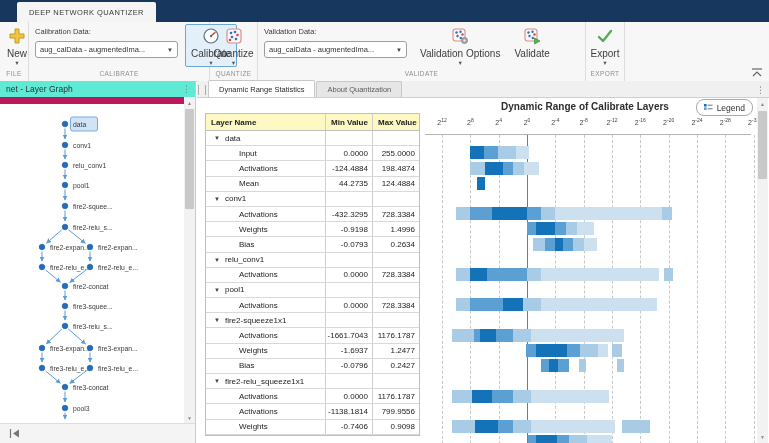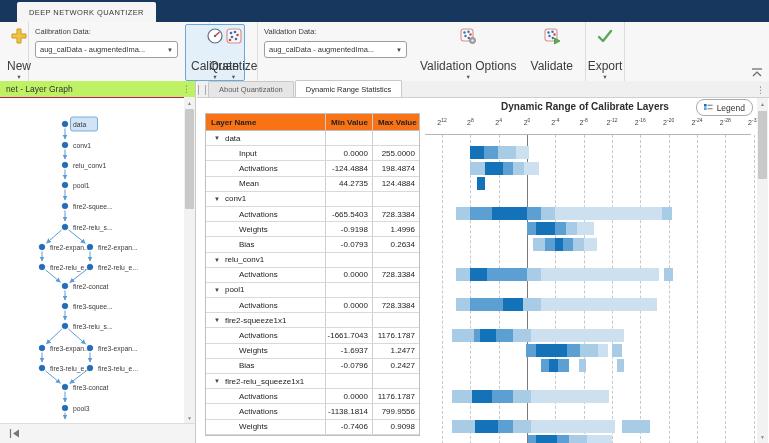--- a/index.html
+++ b/index.html
@@ -11,53 +11,53 @@
            display:flex;align-items:center;font-size:7.5px;letter-spacing:.4px;color:#3a3a3a;
            border-radius:2px 2px 0 0;}
   
   .ribbon{position:absolute;left:0;top:22px;width:769px;height:59px;background:#f7f7f8;
           border-bottom:1px solid #cfcfcf;display:flex;}
   .rgroup{height:100%;display:flex;flex-direction:column;border-right:1px solid #ddd;}
   .rgroup-content{flex:1;display:flex;align-items:flex-start;padding-top:2px;}
   .rgroup-label{height:13px;text-align:center;font-size:6.5px;color:#8f8f8f;letter-spacing:.4px;line-height:11px;}
   .bigbtn{display:flex;flex-direction:column;align-items:center;justify-content:flex-start;
           padding:2px 5px 0 5px;margin:0 1px;border:1px solid transparent;border-radius:2px;cursor:default;}
-  .bigbtn .blabel{font-size:12px;color:#3c3c3c;margin-top:14px;white-space:nowrap;}
+  .bigbtn .blabel{font-size:10px;color:#3c3c3c;margin-top:3px;white-space:nowrap;}
   .bigbtn .caret{font-size:5.5px;color:#555;line-height:5px;margin-top:2px;}
   .bigbtn.selected{background:#e3f0fa;border:1px solid #6da7d4;}
   .icon16{width:18px;height:18px;display:block;}
   .fieldcol{display:flex;flex-direction:column;padding:3px 6px 0 6px;}
   .fieldlabel{font-size:7.5px;color:#3c3c3c;margin-bottom:5px;}
   .combo{width:133px;height:15px;background:#fff;border:1px solid #9e9e9e;border-radius:3px;
          display:flex;align-items:center;justify-content:space-between;padding:0 4px;}
   .combo .cval{font-size:7.5px;color:#333;white-space:nowrap;overflow:hidden;}
   .combo .ccaret{font-size:6px;color:#444;}
   .collapse-btn{position:absolute;right:6px;top:68px;width:12px;height:9px;}
   
   .leftpanel{position:absolute;left:0;top:81px;width:196px;height:362px;background:#fff;border-right:1px solid #c9c9c9;box-sizing:border-box;}
-  .lp-header{height:16px;border-bottom:1px solid #be185d;display:flex;align-items:center;background:#bef264;justify-content:center;}
+  .lp-header{height:16px;border-bottom:7px solid #be185d;display:flex;align-items:center;background:#5eead4;justify-content:center;}
   .lp-title{font-size:8.5px;color:#333;padding-left:6px;flex:1;}
   .dots{font-size:9px;color:#777;padding:0 4px;line-height:9px;}
   .graph-area{position:absolute;left:0;top:16px;width:184px;height:327px;overflow:hidden;}
   .lp-bottom{position:absolute;left:0;bottom:0;width:195px;height:19px;background:#f4f4f4;border-top:1px solid #ddd;display:flex;align-items:center;}
   
   .vscroll{position:absolute;background:#f2f2f2;}
   .vthumb{position:absolute;left:1px;background:#c9c9c9;border-radius:1px;}
   .sarrow{position:absolute;left:0;width:100%;text-align:center;font-size:5px;color:#888;}
   
   .tabstrip{position:absolute;left:197px;top:81px;width:572px;height:16px;background:#f0f0f0;border-bottom:1px solid #cfcfcf;display:flex;align-items:flex-end;}
   .grip{width:6px;height:10px;margin:0 2px 2px 1px;border-left:1px solid #aaa;border-right:1px solid #aaa;}
   .doctab{height:15px;padding:0 10px;display:flex;align-items:center;font-size:7.5px;color:#5c5c5c;
           background:#e6e6e6;border:1px solid #c8c8c8;border-bottom:none;margin-right:1px;border-radius:2px 2px 0 0;}
   .doctab.active{background:#fff;color:#2b2b2b;height:16px;}
   .tabstrip .dots{margin-left:auto;margin-bottom:2px;}
   
   .docarea{position:absolute;left:197px;top:98px;width:572px;height:345px;background:#fff;}
   .stats-table{position:absolute;left:8px;top:15px;width:215px;border:1px solid #bfbfbf;box-sizing:border-box;}
-  .thead{display:flex;height:16px;background:#f97316;border-bottom:1px solid #bfbfbf;font-weight:bold;}
+  .thead{display:flex;height:16px;background:#fef9c3;border-bottom:1px solid #bfbfbf;font-weight:bold;}
   .trow{display:flex;height:15.2px;border-bottom:1px solid #d9d9d9;box-sizing:border-box;}
   .cell{font-size:8px;color:#222;display:flex;align-items:center;overflow:hidden;white-space:nowrap;box-sizing:border-box;}
   .c-name{width:120px;border-right:1px solid #cfcfcf;padding-left:5px;}
   .c-min{width:47px;border-right:1px solid #cfcfcf;justify-content:flex-end;padding-right:4px;}
   .c-max{width:46px;justify-content:flex-end;padding-right:4px;}
   .thead .c-min,.thead .c-max{justify-content:flex-start;padding-left:5px;}
   .tri{font-size:6px;color:#444;margin:0 5px 0 3px;}
   .childpad{padding-left:28px;}
   
   .chartpanel{position:absolute;left:228px;top:0;width:332px;height:345px;}
@@ -279,22 +279,22 @@
   <div class="lp-bottom">
     <svg style="margin-left:9px" width="11" height="9" viewBox="0 0 11 9">
       <path d="M1.5 0 V9" stroke="#777" stroke-width="1.2"></path>
       <path d="M10 0.5 L4 4.5 L10 8.5 Z" fill="#777"></path>
     </svg>
   </div>
 </div>
 
 <div class="tabstrip">
   <div class="grip"></div>
+  <div class="doctab active">Dynamic Range Statistics</div>
   <div class="doctab">About Quantization</div>
-  <div class="doctab active">Dynamic Range Statistics</div>
   <span class="dots">⋮</span>
 </div>
 
 <div class="docarea">
 
   <div class="stats-table">
     <div class="thead">
       <div class="cell c-name">Layer Name</div>
       <div class="cell c-min">Min Value</div>
       <div class="cell c-max">Max Value</div>
@@ -334,21 +334,21 @@
             <span class="tri">▼</span>
             <span>conv1</span>
           </div>
           <div class="cell c-min"></div>
           <div class="cell c-max"></div>
         </div>
         <div class="trow">
           <div class="cell c-name">
             <span class="childpad">Activations</span>
           </div>
-          <div class="cell c-min">-665.5403</div>
+          <div class="cell c-min">-432.3295</div>
           <div class="cell c-max">728.3384</div>
         </div>
         <div class="trow">
           <div class="cell c-name">
             <span class="childpad">Weights</span>
           </div>
           <div class="cell c-min">-0.9198</div>
           <div class="cell c-max">1.4996</div>
         </div>
         <div class="trow">

